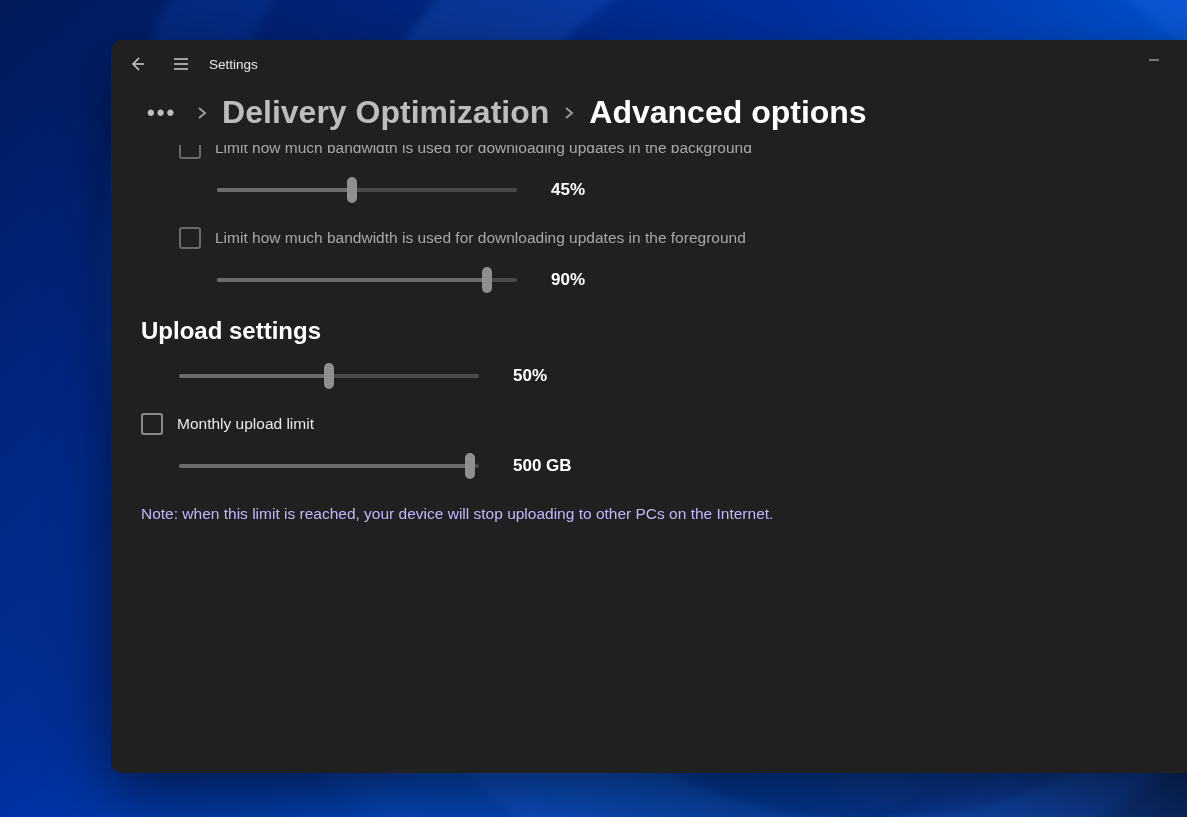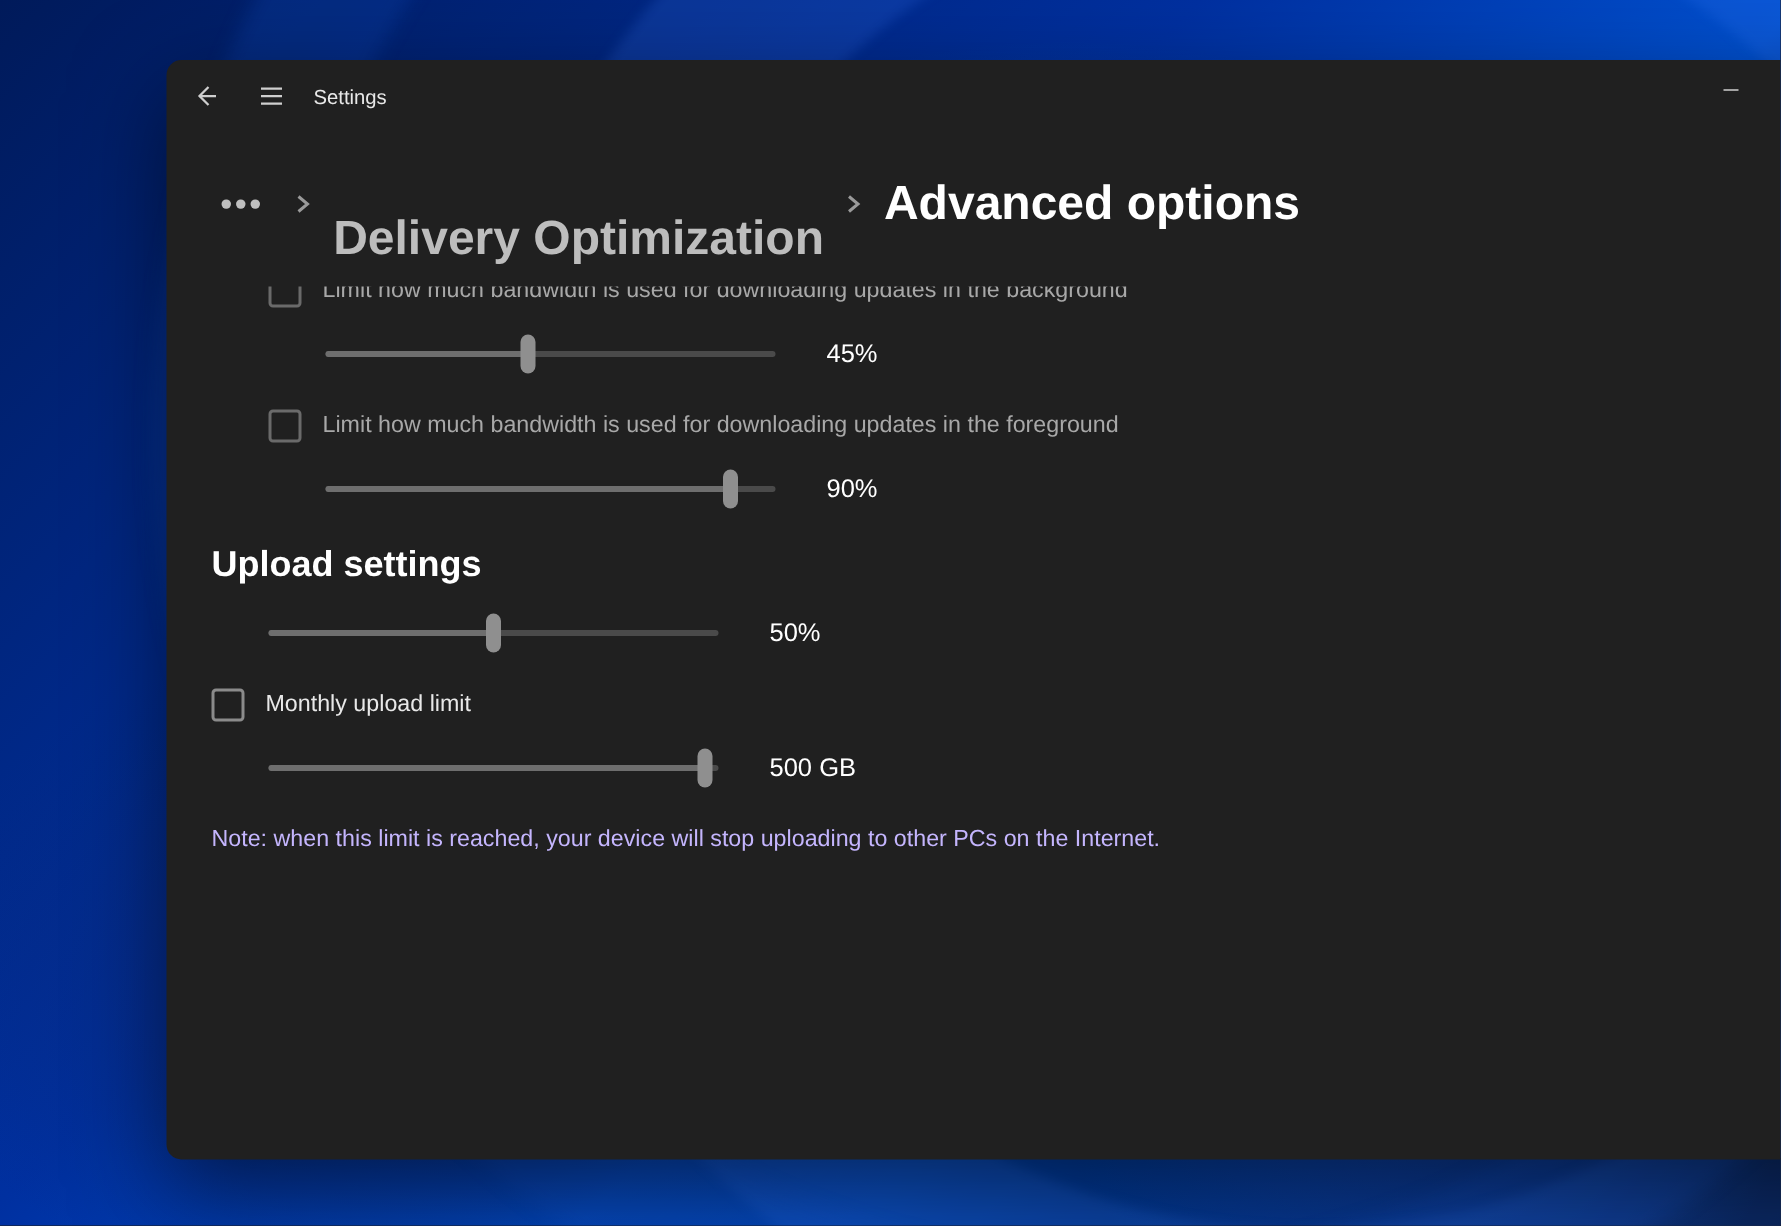--- a/index.html
+++ b/index.html
@@ -74,21 +74,21 @@
     padding: 6px 30px 14px 30px;
   }
   .bc-more{
     font-size:22px; color:#bfbfbf; letter-spacing:2px; font-weight:700;
     padding:0 6px;
   }
   .bc-chevron{
     color:#9a9a9a; font-size:16px; display:inline-flex;
   }
   .bc-link{
-    font-size:32px; font-weight:600; color:#bdbdbd;margin-top:46px;
+    font-size:32px; font-weight:600; color:#bdbdbd;
   }
   .bc-current{
     font-size:32px; font-weight:600; color:#ffffff;
   }
 
   
   .content{
     position:relative;
     flex:1;
     overflow:hidden;
@@ -131,21 +131,21 @@
   .track-fill{
     position:absolute; left:0; top:50%; transform:translateY(-50%);
     height:4px; background:#6e6e6e; border-radius:2px;
   }
   .thumb{
     position:absolute; top:50%; transform:translate(-50%,-50%);
     width:10px; height:26px; border-radius:5px;
     background:#8f8f8f;
   }
   .slider-val{
-    font-size:17px; font-weight:400; color:#ffffff;
+    font-size:17px; font-weight:700; color:#ffffff;
   }
 
   
   .section-title{
     font-size:24px; font-weight:600; color:#ffffff;
     margin: 6px 0 18px 0;
   }
   .upload-section{}
   .upload-section .opt-row{ margin-left:0;}
   .upload-section .opt-label{

